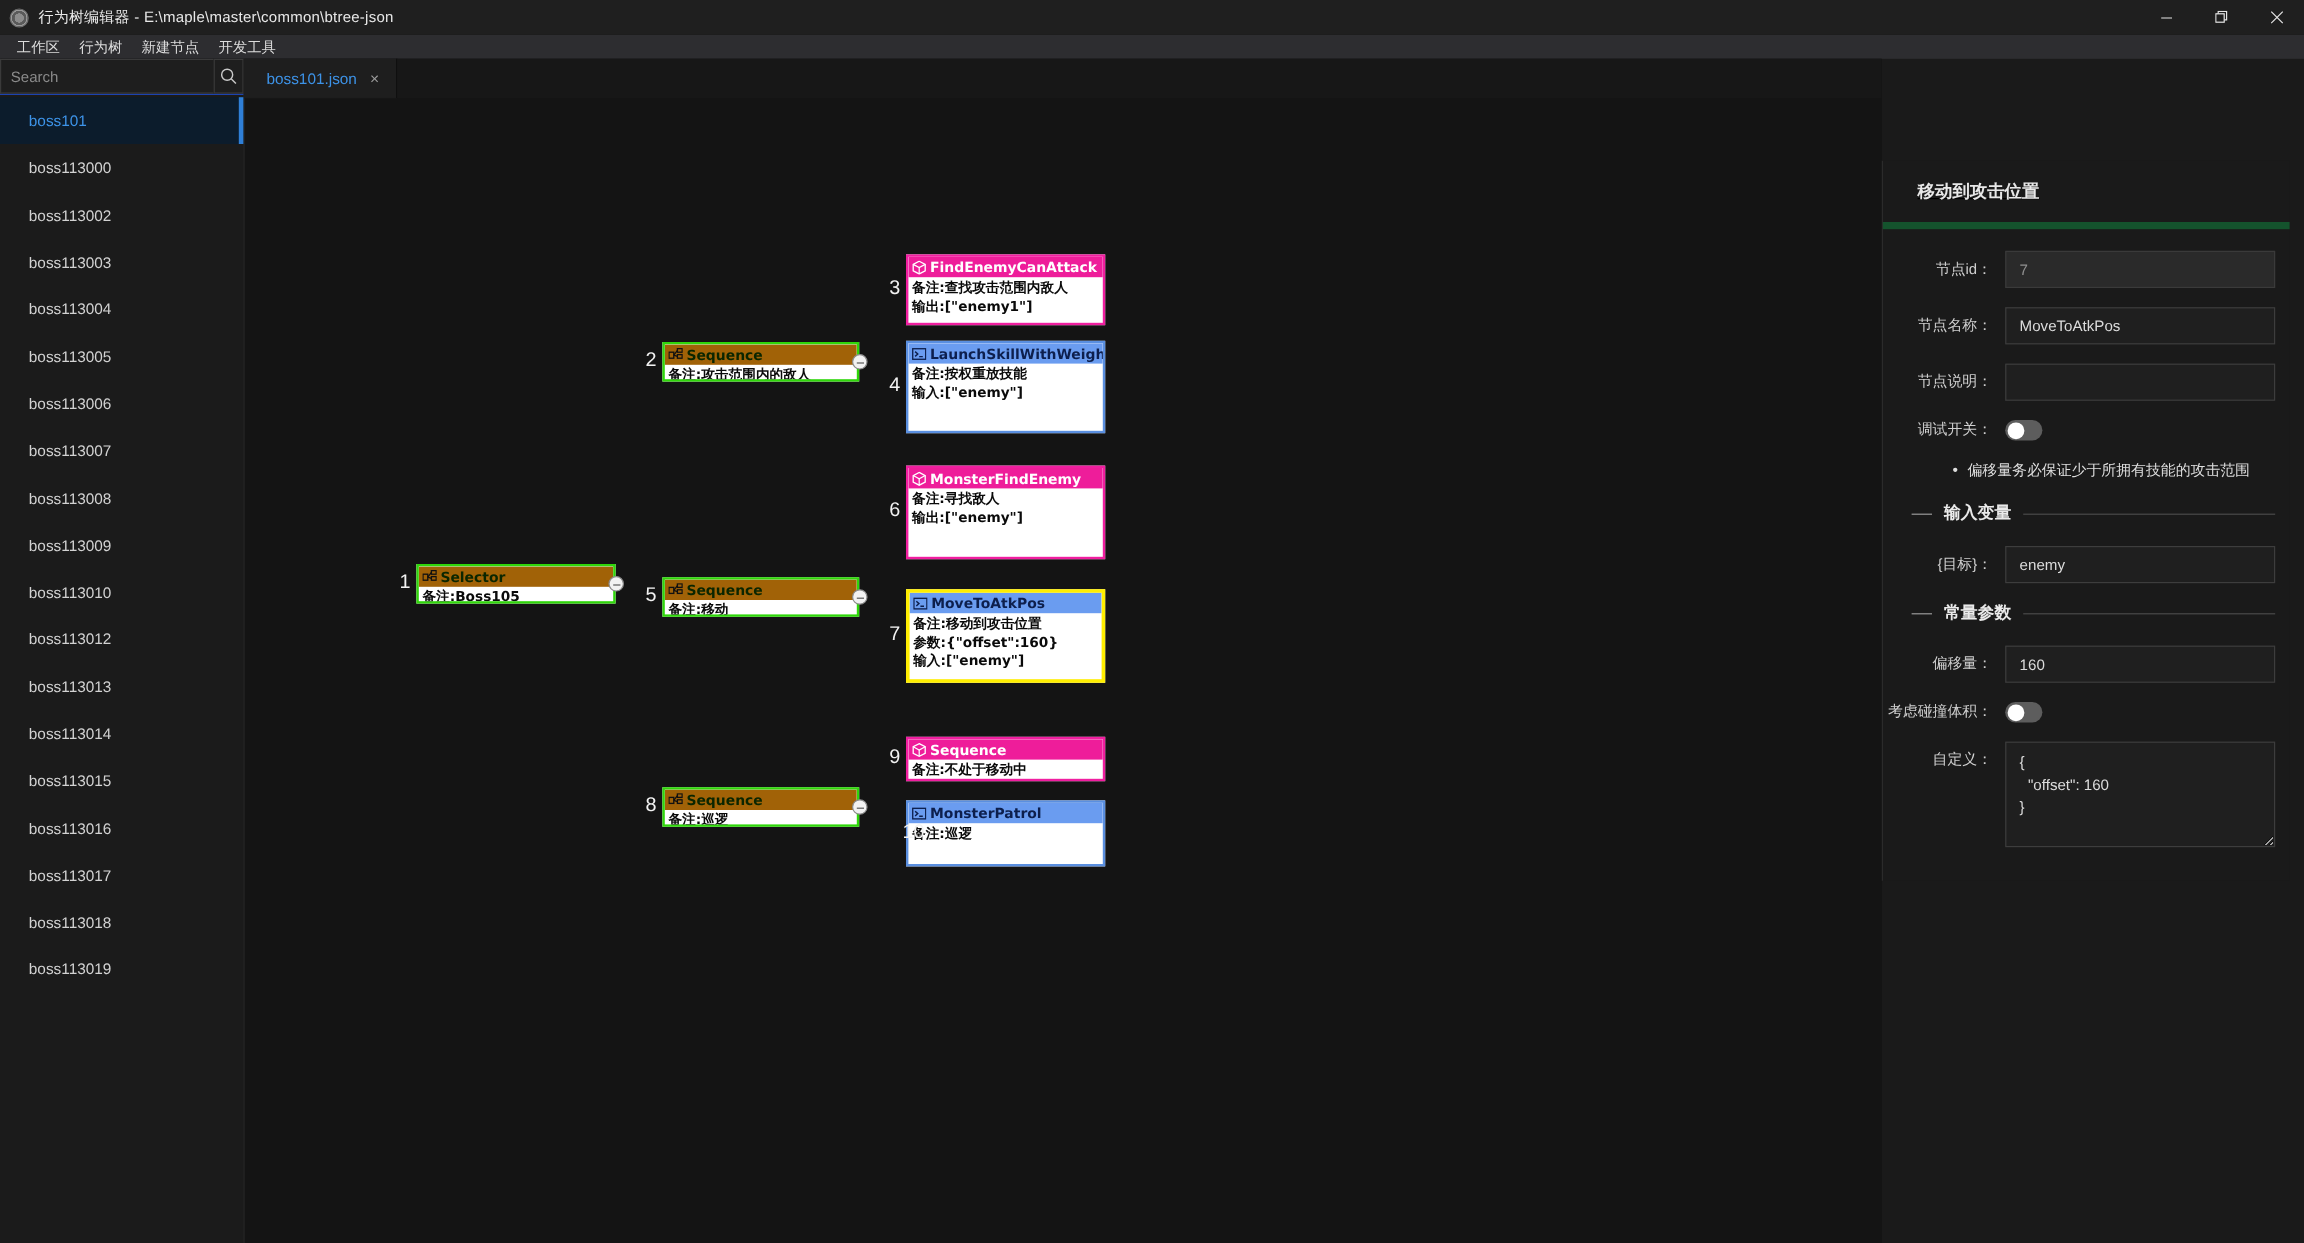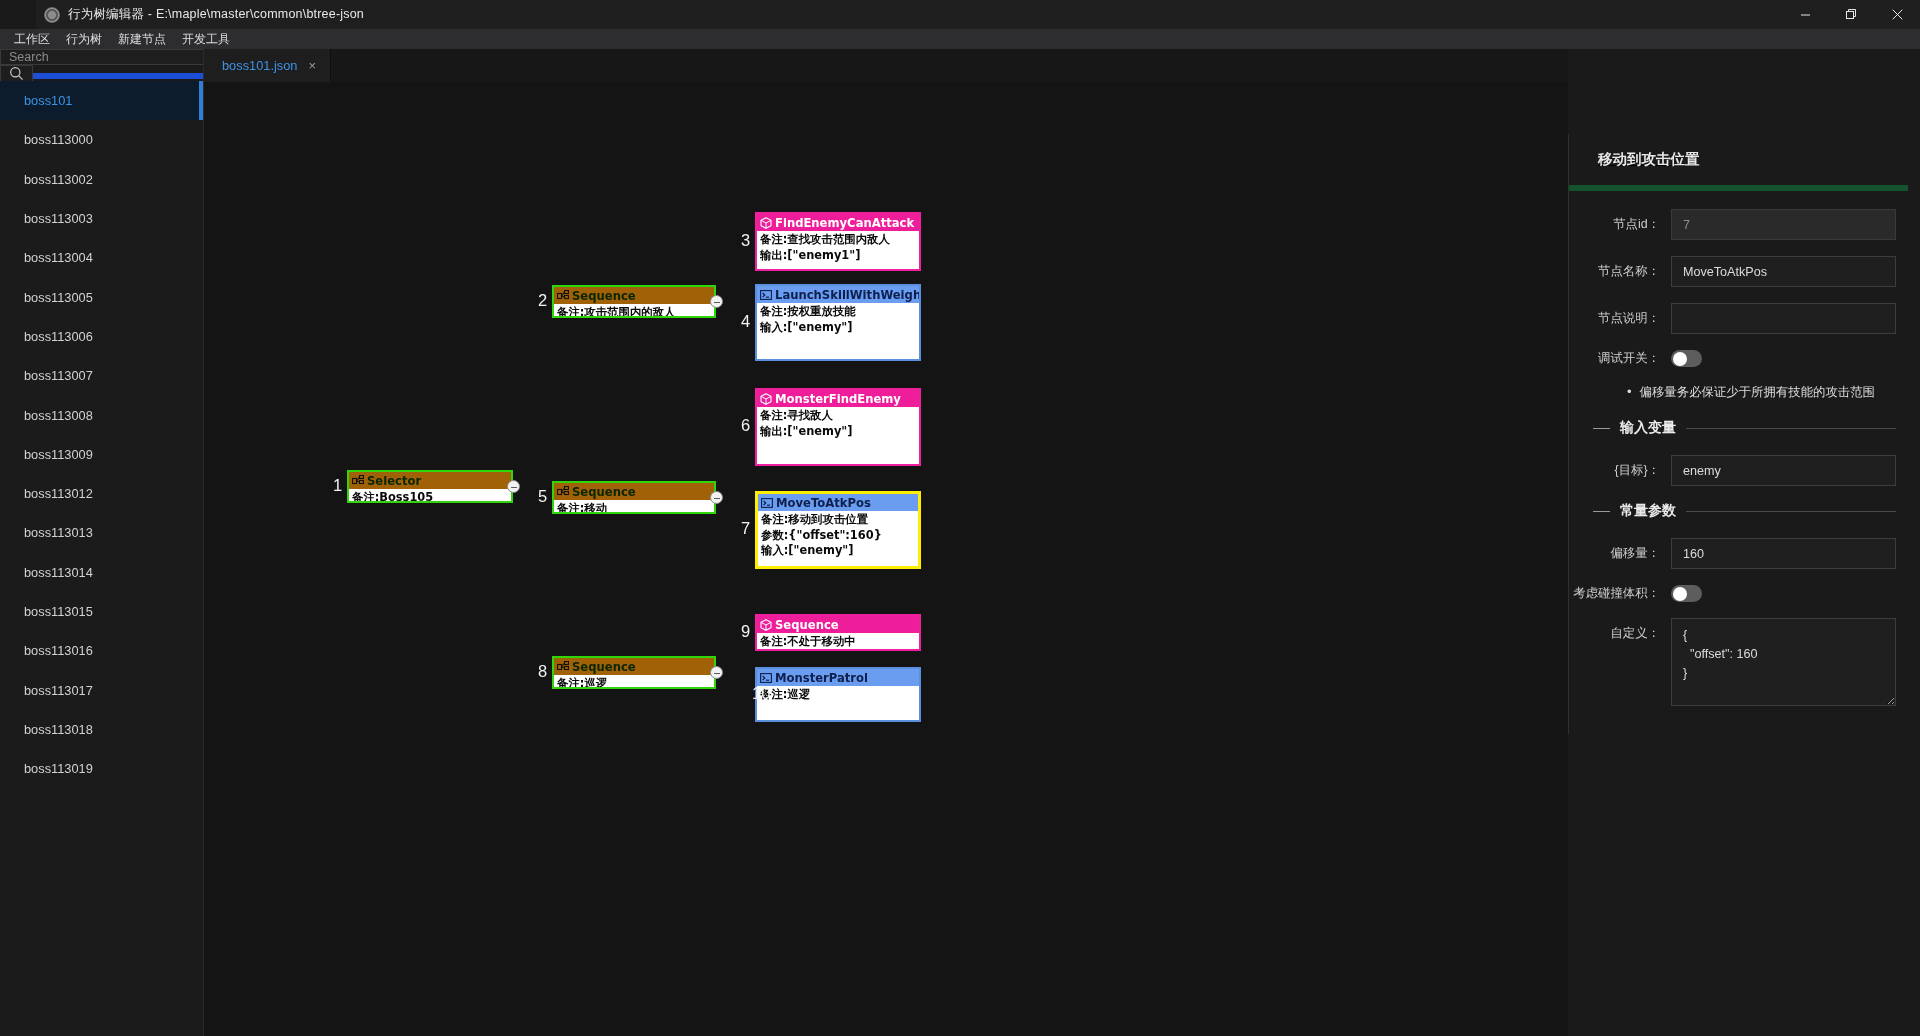--- a/index.html
+++ b/index.html
@@ -6,21 +6,20 @@
   html, body {
     width: 1920px; height: 1036px;
     background: #1a1a1a;
     font-family: "Liberation Sans", sans-serif;
     overflow: hidden;
   }
   
   #titlebar {
     height: 29px; background: #ffffff; display: flex; align-items: center;
     position: relative;
-    margin-left: 36px;
   }
   #titlebar.dark { background: #1f1f1f; }
   #app-icon {
     width: 16px; height: 16px; margin-left: 8px; margin-right: 8px;
     border-radius: 50%;
     background: radial-gradient(circle at 50% 50%, #8d8d8d 0 38%, #5a5a5a 40% 60%, #9a9a9a 62% 100%);
     border: 1px solid #6d6d6d; flex: none;
   }
   #app-title { font-size: 12.5px; color: #e8e8e8; letter-spacing: .2px; }
   #win-buttons { position: absolute; right: 0; top: 0; height: 29px; display: flex; }
@@ -38,21 +37,21 @@
     font-size: 12px; color: #dcdcdc; padding: 2px 8px; line-height: 16px;
     white-space: nowrap;
   }
   
   #workspace { display: flex; height: 987px; }
   
   #sidebar {
     width: 204px; background: #1b1b1b; border-right: 1px solid #2a2a2a;
     display: flex; flex-direction: column; flex: none; overflow: hidden;
   }
-  #search-row { height: 30px; display: flex; border-bottom: 6px solid #1d4ed8; flex-direction: column; }
+  #search-row { height: 30px; display: flex; border-bottom: 1px solid #1d4ed8; }
   #search-input {
     flex: 1; background: #1e1e1e; border: 1px solid #3a3a3a; border-right: none;
     color: #cfcfcf; font-size: 12.5px; padding: 0 8px; outline: none;
     font-family: "Liberation Sans", sans-serif;
   }
   #search-input::placeholder { color: #8a8a8a; }
   #search-btn {
     width: 33px; background: #1e1e1e; border: 1px solid #3a3a3a;
     display: flex; align-items: center; justify-content: center;
   }
@@ -226,20 +225,23 @@
           <span>boss113006</span>
         </div>
         <div class="file-item">
           <span>boss113007</span>
         </div>
         <div class="file-item">
           <span>boss113008</span>
         </div>
         <div class="file-item">
           <span>boss113009</span>
+        </div>
+        <div class="file-item">
+          <span>boss113010</span>
         </div>
         <div class="file-item">
           <span>boss113012</span>
         </div>
         <div class="file-item">
           <span>boss113013</span>
         </div>
         <div class="file-item">
           <span>boss113014</span>
         </div>

